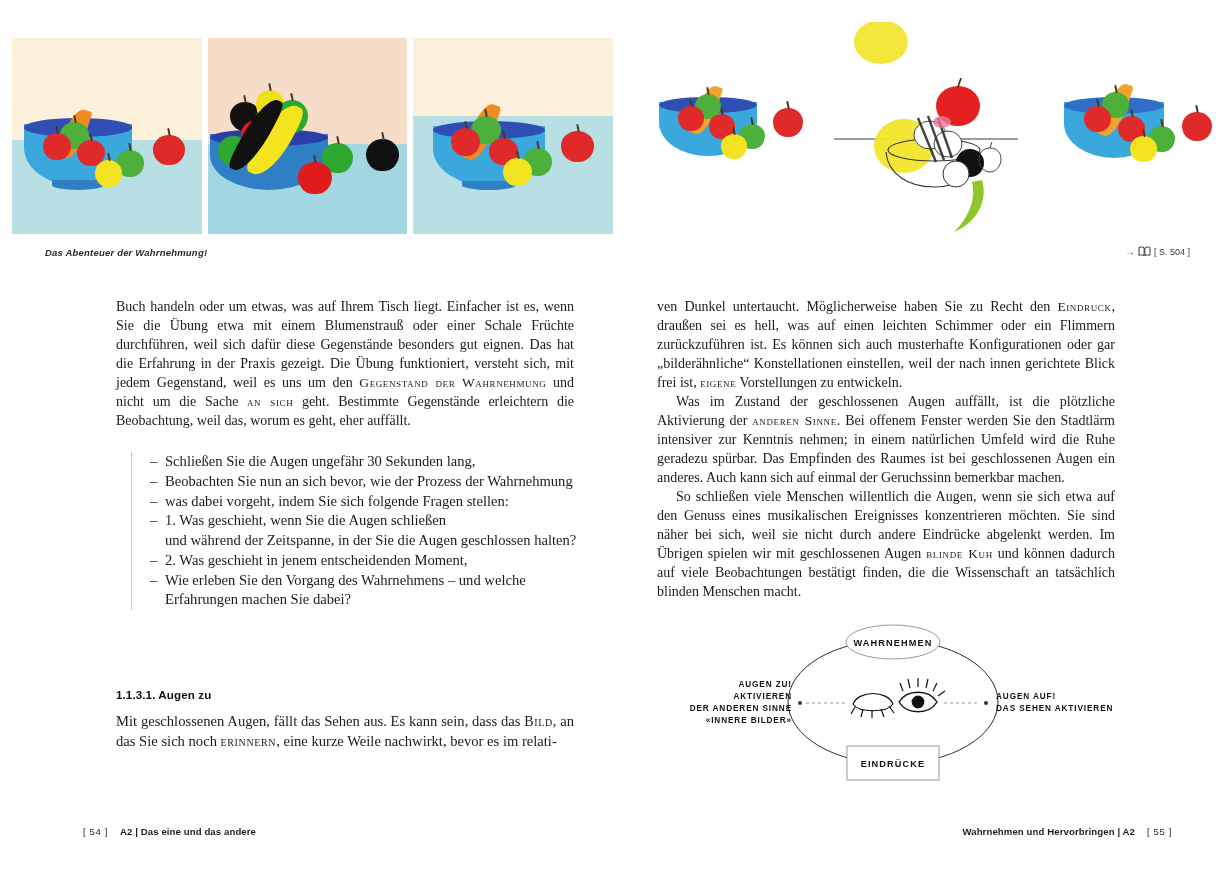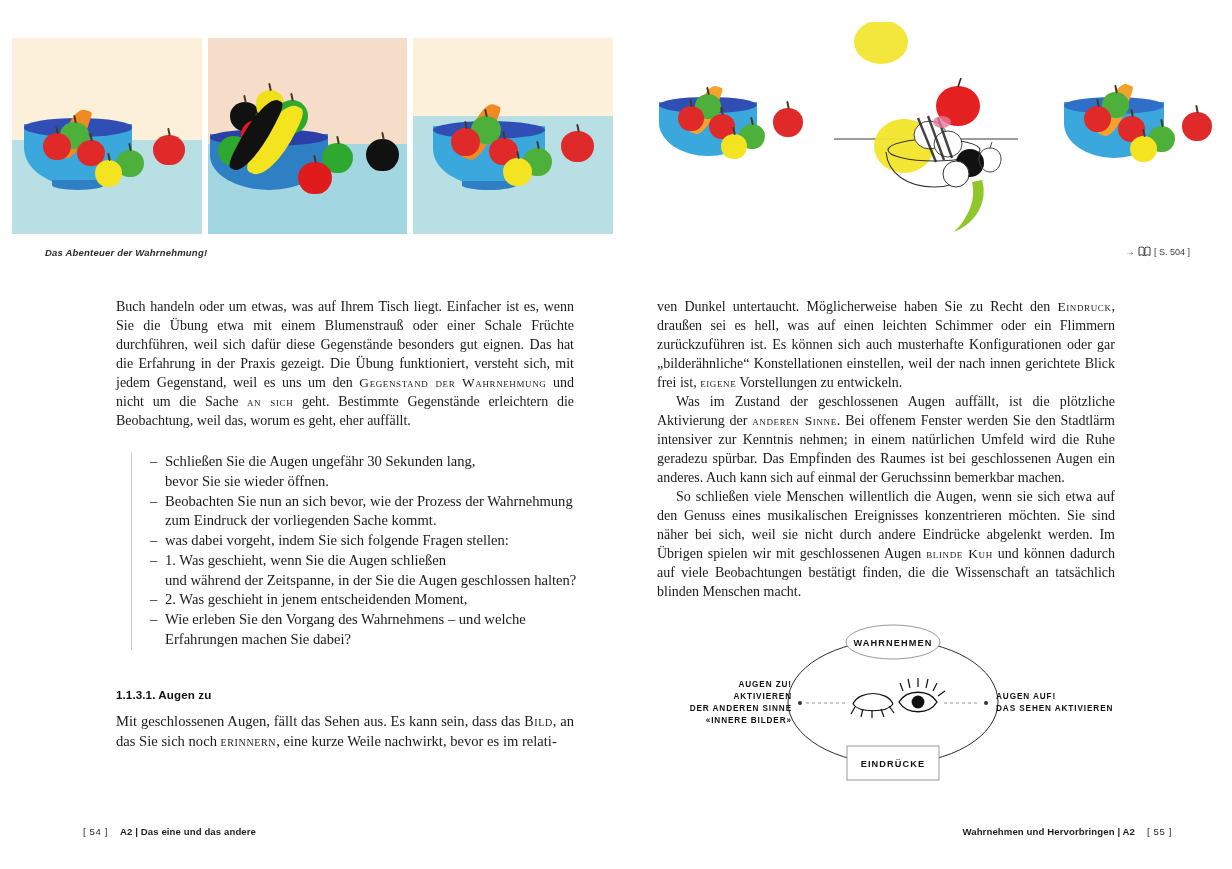--- a/index.html
+++ b/index.html
@@ -280,28 +280,26 @@
 
   <div class="col left">
     <p><span>Buch handeln oder um etwas, was auf Ihrem Tisch liegt. Einfacher ist es, wenn Sie die Übung etwa mit einem Blumenstrauß oder einer Schale Früchte durchführen, weil sich dafür diese Gegenstände besonders gut eignen. Das hat die Erfahrung in der Praxis gezeigt. Die Übung funktioniert, versteht sich, mit jedem Gegenstand, weil es uns um den </span><span class="sc">Gegenstand der Wahrnehmung</span><span> und nicht um die Sache </span><span class="sc">an sich</span><span> geht. Bestimmte Gegenstände erleichtern die Beobachtung, weil das, worum es geht, eher auffällt.</span></p>
   </div>
 
   <div class="listblock">
     <div class="li">
       <span class="dash">–</span>
       <span class="txt">
         <span class="l1">Schließen Sie die Augen ungefähr 30 Sekunden lang,</span>
-        <span class="l2">bevor Sie sie wieder öffnen.</span>
       </span>
     </div>
     <div class="li">
       <span class="dash">–</span>
       <span class="txt">
         <span class="l1">Beobachten Sie nun an sich bevor, wie der Prozess der Wahrnehmung</span>
-        <span class="l2">zum Eindruck der vorliegenden Sache kommt.</span>
       </span>
     </div>
     <div class="li">
       <span class="dash">–</span>
       <span class="txt">
         <span class="l2">was dabei vorgeht, indem Sie sich folgende Fragen stellen:</span>
       </span>
     </div>
     <div class="li">
       <span class="dash">–</span>

